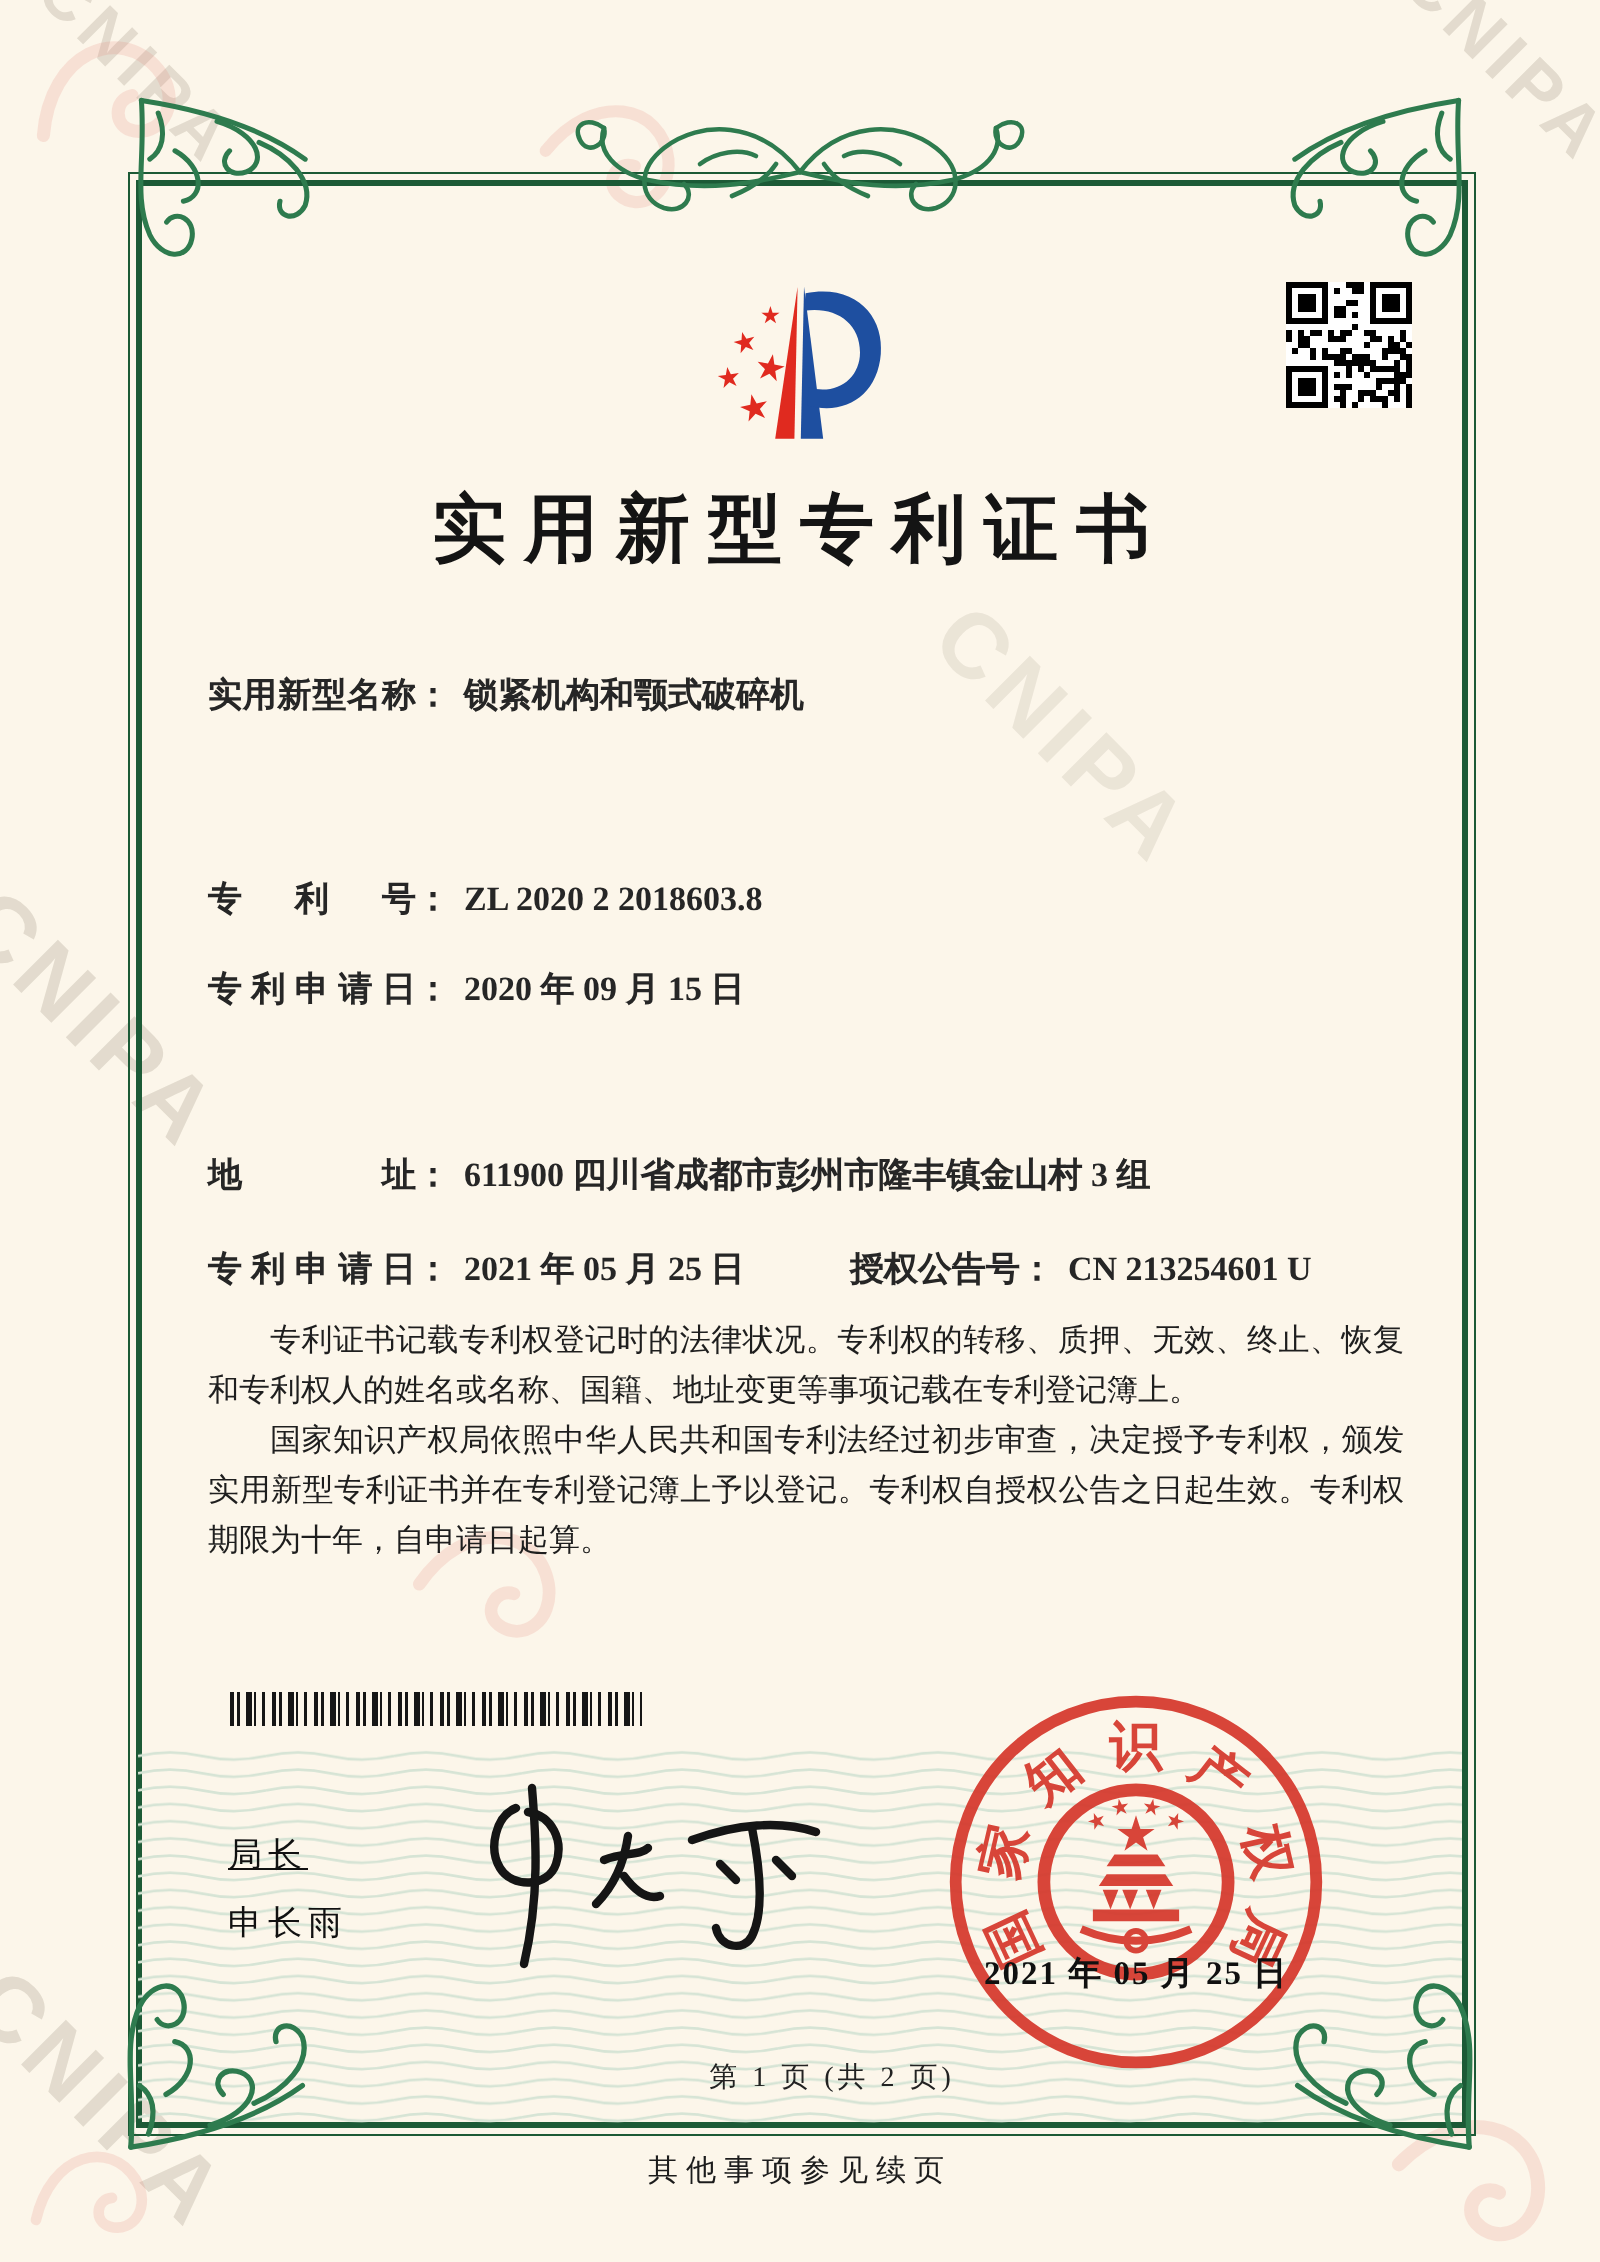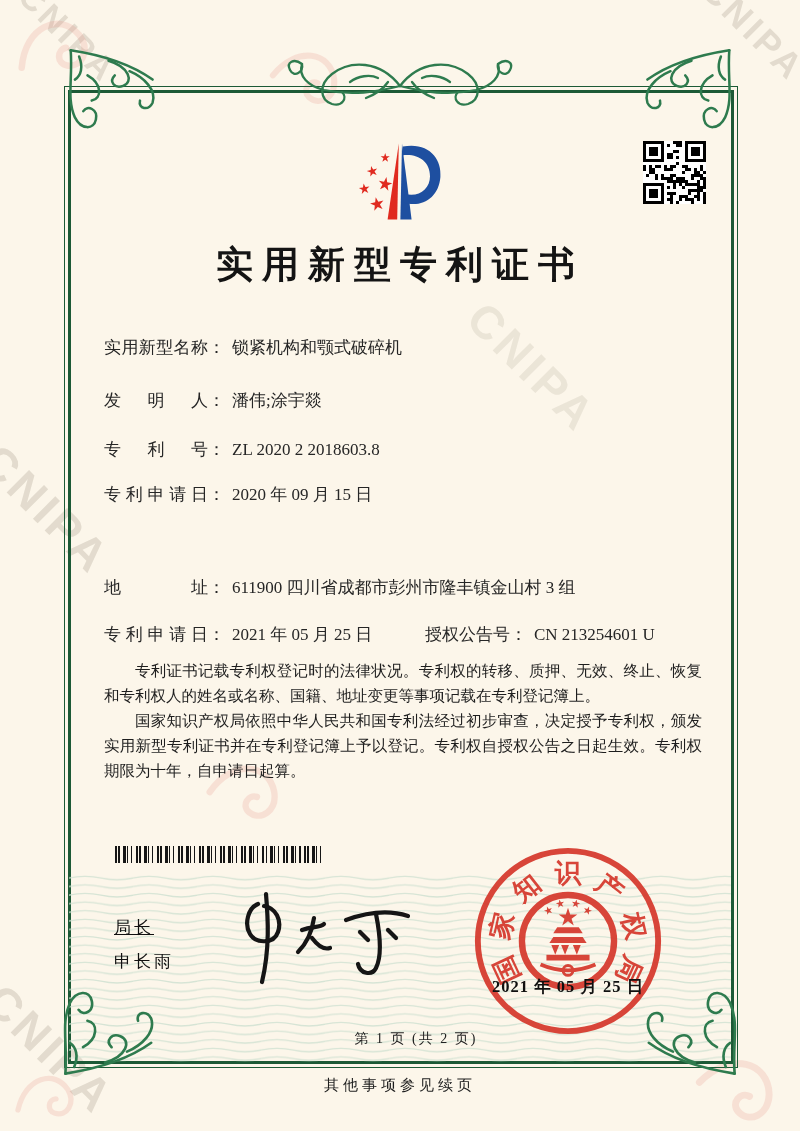--- a/index.html
+++ b/index.html
@@ -25,21 +25,21 @@
   .title{position:absolute;left:0;top:240px;width:100%;text-align:center;font-size:37px;font-weight:bold;
          letter-spacing:9px;color:#141414;}
 
   
   .qr{position:absolute;left:643px;top:141px;width:63px;height:63px;background:#fff;}
   .qf{position:absolute;width:15px;height:15px;border:3px solid #000;background:#fff;}
   .qf::after{content:"";position:absolute;left:3px;top:3px;width:9px;height:9px;background:#000;}
   .qr i{position:absolute;width:3px;height:3px;background:#000;}
 
   
-  .frow{position:absolute;left:104px;font-size:17px;color:#262626;white-space:nowrap;}
+  .frow{position:absolute;left:104px;font-size:17px;color:#262626;white-space:nowrap;font-weight:bold;}
   .lbl{display:inline-block;width:104px;text-align:justify;text-align-last:justify;}
   .val{margin-left:7px;}
   .g2{position:absolute;left:321px;top:0;}
 
   .paras{position:absolute;left:104px;top:658px;width:598px;font-size:15.5px;line-height:25px;
          text-align:justify;color:#1e1e1e;}
   .paras p{margin:0;text-indent:2em;}
 
   
   .waves{position:absolute;left:69px;top:874px;width:662px;height:188px;}
@@ -277,23 +277,20 @@
         <i style="left: 48px; top: 60px;"></i>
         <i style="left: 60px; top: 60px;"></i>
       </div>
   </div>
 
   <div class="title">实用新型专利证书</div>
 
   <div class="frow" style="top:336px;">
     <span class="lbl">实用新型名称</span><span>：</span><span class="val">锁紧机构和颚式破碎机</span>
   </div>
-  <div class="frow" style="top:389px;">
-    <span class="lbl">发　明　人</span><span>：</span><span class="val">潘伟;涂宇燚</span>
-  </div>
   <div class="frow" style="top:438px;">
     <span class="lbl">专　利　号</span><span>：</span><span class="val">ZL 2020 2 2018603.8</span>
   </div>
   <div class="frow" style="top:483px;">
     <span class="lbl">专利申请日</span><span>：</span><span class="val">2020 年 09 月 15 日</span>
   </div>
   <div class="frow" style="top:576px;">
     <span class="lbl">地　　　址</span><span>：</span><span class="val">611900 四川省成都市彭州市隆丰镇金山村 3 组</span>
   </div>
 

